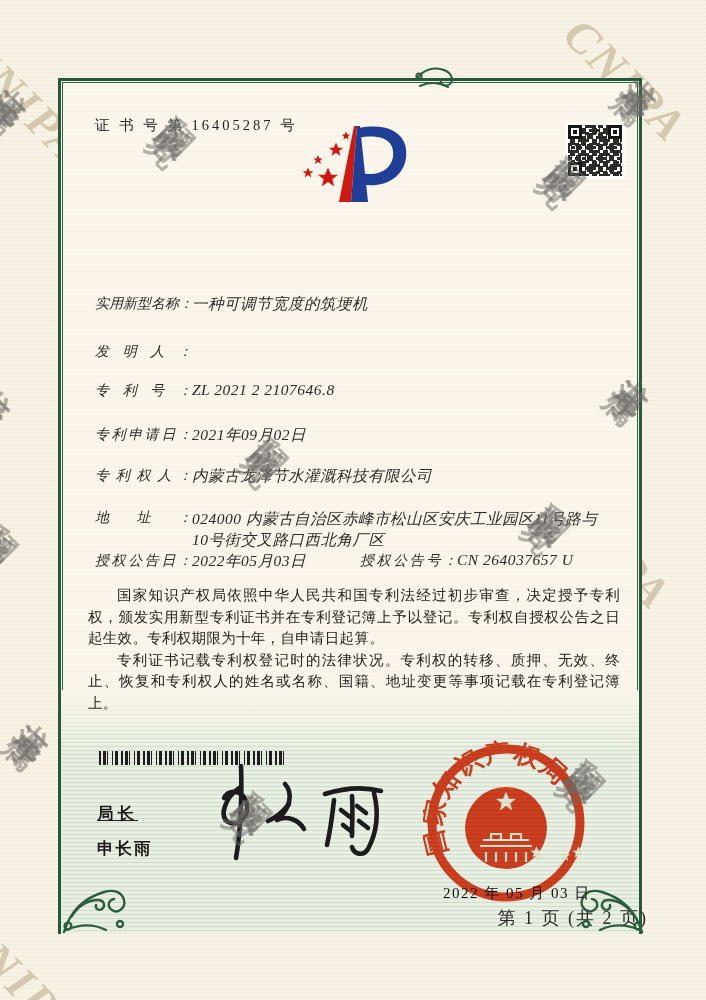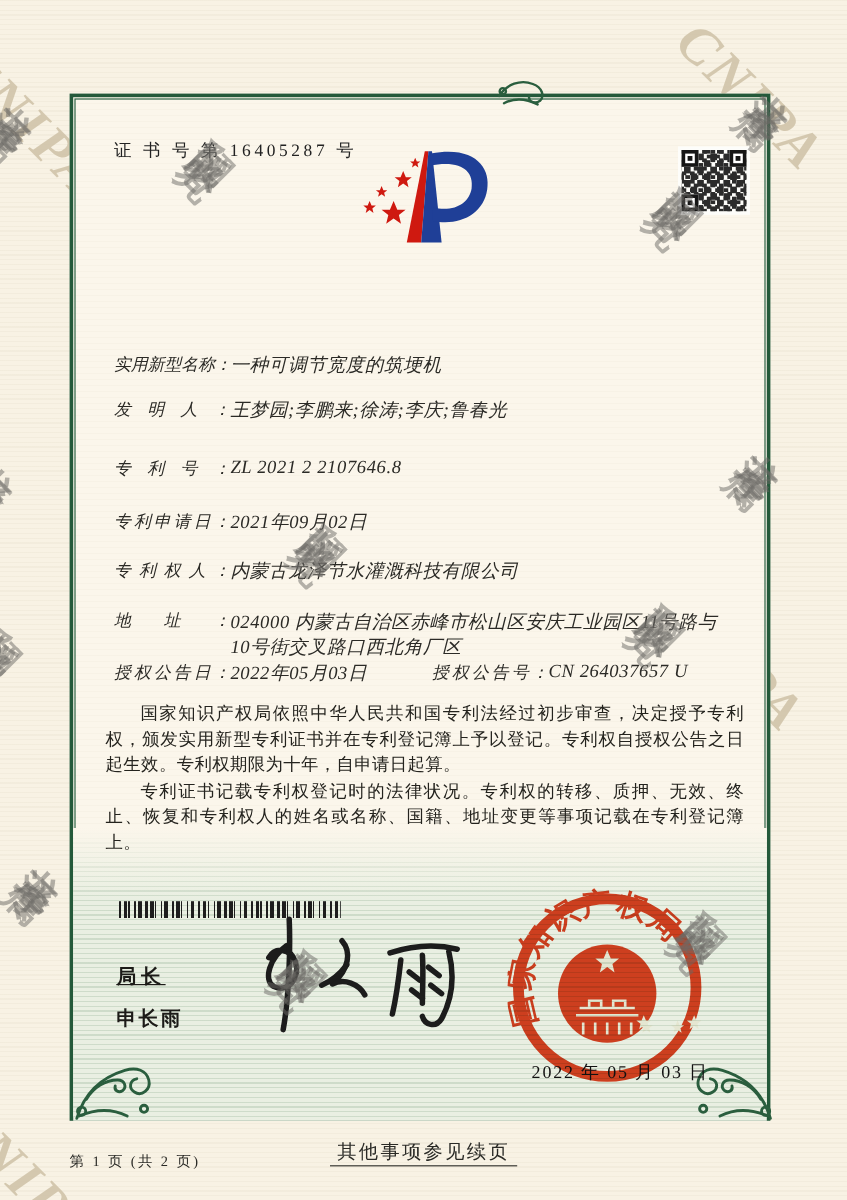--- a/index.html
+++ b/index.html
@@ -47,21 +47,21 @@
   .fp.tl{left:3px; top:3px;} .fp.tr{right:3px; top:3px;} .fp.bl{left:3px; bottom:3px;}
   .title{ position:absolute; left:58px; top:203px; width:590px; text-align:center; z-index:3;
      font-size:42px; font-weight:700; letter-spacing:9px; color:#131310;}
   
   .fields{ position:absolute; left:95px; top:292px; width:520px; z-index:3; font-size:15.5px;}
   .frow{ position:absolute; left:0; display:flex; align-items:flex-start; white-space:nowrap;font-style:italic;}
   .flabel{ display:inline-block; width:97px; font-size:14px; text-align:justify; text-align-last:justify;
       flex:0 0 97px; letter-spacing:0; color:#2b2a26; padding-top:1px;}
   .fval{ color:#2b2a26; letter-spacing:.5px;}
   .fval.wrap{ white-space:normal; width:420px; line-height:21px;}
-  .r1{top:2px;} .r2{top:40px;} .r3{top:89px;} .r4{top:133px;} .r5{top:174px;} .r6{top:216px;} .r7{top:259px;}
+  .r1{top:2px;} .r2{top:50px;} .r3{top:89px;} .r4{top:133px;} .r5{top:174px;} .r6{top:216px;} .r7{top:259px;}
   .grant2{ position:absolute; left:265px; top:0; display:flex;}
   
   .legal{ position:absolute; left:88px; top:585px; width:532px; z-index:3;
      font-size:14.5px; line-height:21.5px; text-align:justify; color:#24231e; letter-spacing:.3px;}
   .legal p{ margin:0; text-indent:2em;}
   
   .barcode{ position:absolute; left:99px; top:751px; width:185px; height:14px; z-index:3;
      background:repeating-linear-gradient(90deg,#1d1d1d 0 2px,transparent 2px 4px,#1d1d1d 4px 7px,
        transparent 7px 8px,#1d1d1d 8px 9px,transparent 9px 13px,#1d1d1d 13px 14px,transparent 14px 16px,
        #1d1d1d 16px 19px,transparent 19px 22px);}
@@ -69,22 +69,22 @@
   .officer{ position:absolute; left:97px; top:803px; z-index:3; font-size:16.5px; font-weight:700;
      font-family:"Liberation Sans","DejaVu Sans",sans-serif; color:#1c1b18; letter-spacing:4px;text-decoration:underline;}
   .officer-name{ position:absolute; left:97px; top:838px; z-index:3; font-size:16.5px; font-weight:700;
      font-family:"Liberation Sans","DejaVu Sans",sans-serif; color:#1c1b18; letter-spacing:2px;}
   .sig{ position:absolute; left:205px; top:758px; z-index:4;}
   
   .seal{ position:absolute; left:423px; top:740px; z-index:5; mix-blend-mode:multiply;}
   .seal-date{ position:absolute; left:443px; top:884px; z-index:6; font-size:15px; color:#111;
      letter-spacing:1.5px; white-space:nowrap;}
   
-  .pageinfo{ position:absolute; left:58px; top:960px; width:590px; text-align:left; z-index:3;
-     font-size:12px; letter-spacing:2px; color:#2a2a26;}
+  .pageinfo{ position:absolute; left:58px; top:906px; width:590px; text-align:right; z-index:3;
+     font-size:18px; letter-spacing:2px; color:#2a2a26;}
   .contnote{ position:absolute; left:0; top:950px; width:706px; text-align:center; z-index:3; font-size:16px;}
   .contnote span{ border-bottom:1px solid #3a3a35; padding:0 6px 2px; letter-spacing:2px; color:#2a2a26;}
   .flourish{ position:absolute; z-index:4;}
   .fl-bl{ left:60px; top:868px;}
   .fl-br{ left:574px; top:868px; transform:scaleX(-1);}
   .fl-top{ left:414px; top:60px;}
 </style>
 </head>
 <body>
 
@@ -126,21 +126,20 @@
   </div>
 
 
   <div class="fields">
     <div class="frow r1">
       <span class="flabel">实用新型名称：</span>
       <span class="fval">一种可调节宽度的筑埂机</span>
     </div>
     <div class="frow r2">
       <span class="flabel">发明人：</span>
-      <span class="fval">王梦园;李鹏来;徐涛;李庆;鲁春光</span>
     </div>
     <div class="frow r3">
       <span class="flabel">专利号：</span>
       <span class="fval">ZL 2021 2 2107646.8</span>
     </div>
     <div class="frow r4">
       <span class="flabel">专利申请日：</span>
       <span class="fval">2021年09月02日</span>
     </div>
     <div class="frow r5">
@@ -228,23 +227,20 @@
   </svg>
   <svg class="flourish fl-top" width="44" height="36" viewBox="0 0 44 36">
     <g fill="none" stroke="#2a5e3e" stroke-width="2" stroke-linecap="round">
       <path d="M2,20 C8,10 20,6 30,10 C38,13 40,20 36,24 C32,27 26,25 27,20"></path>
       <path d="M6,26 C14,22 24,22 34,27"></path>
       <circle cx="5" cy="16" r="2.6"></circle>
     </g>
   </svg>
 
   <div class="pageinfo">第 1 页 (共 2 页)</div>
-  <div class="contnote">
-    <span>其他事项参见续页</span>
-  </div>
 
   <div class="wm" style="left:18px;  top:75px;">龙泽专属</div>
   <div class="wm" style="left:185px; top:105px;">翻版必究</div>
   <div class="wm" style="left:648px; top:65px;">龙泽专属</div>
   <div class="wm" style="left:575px; top:145px;">翻版必究</div>
   <div class="wm" style="left:2px;   top:375px;">龙泽专属</div>
   <div class="wm" style="left:8px;   top:512px;">翻版必究</div>
   <div class="wm" style="left:640px; top:365px;">龙泽专属</div>
   <div class="wm" style="left:278px; top:425px;">翻版必究</div>
   <div class="wm" style="left:560px; top:492px;">翻版必究</div>

